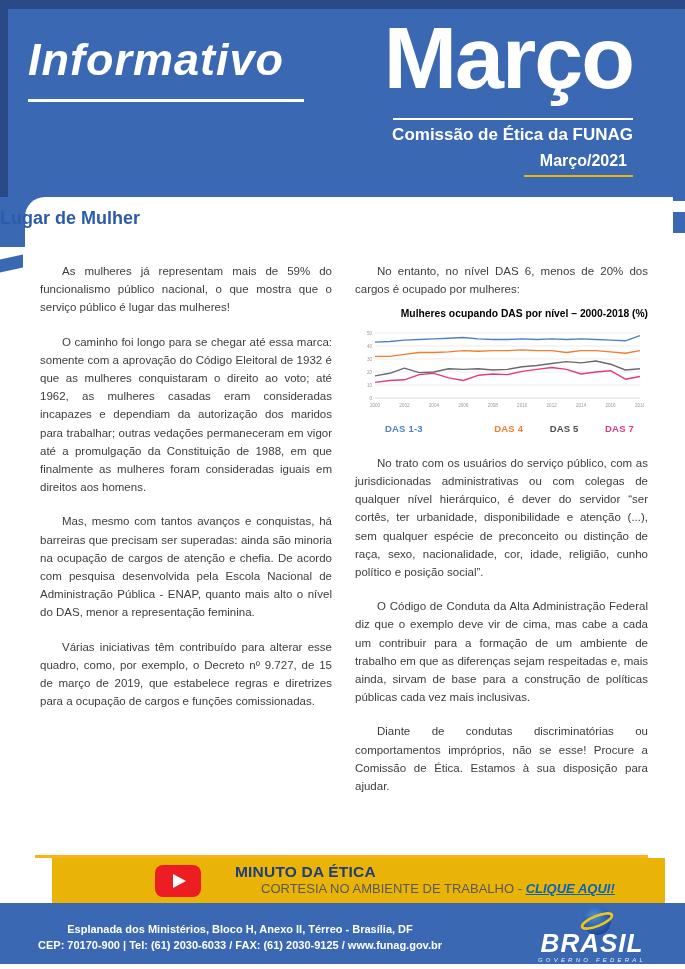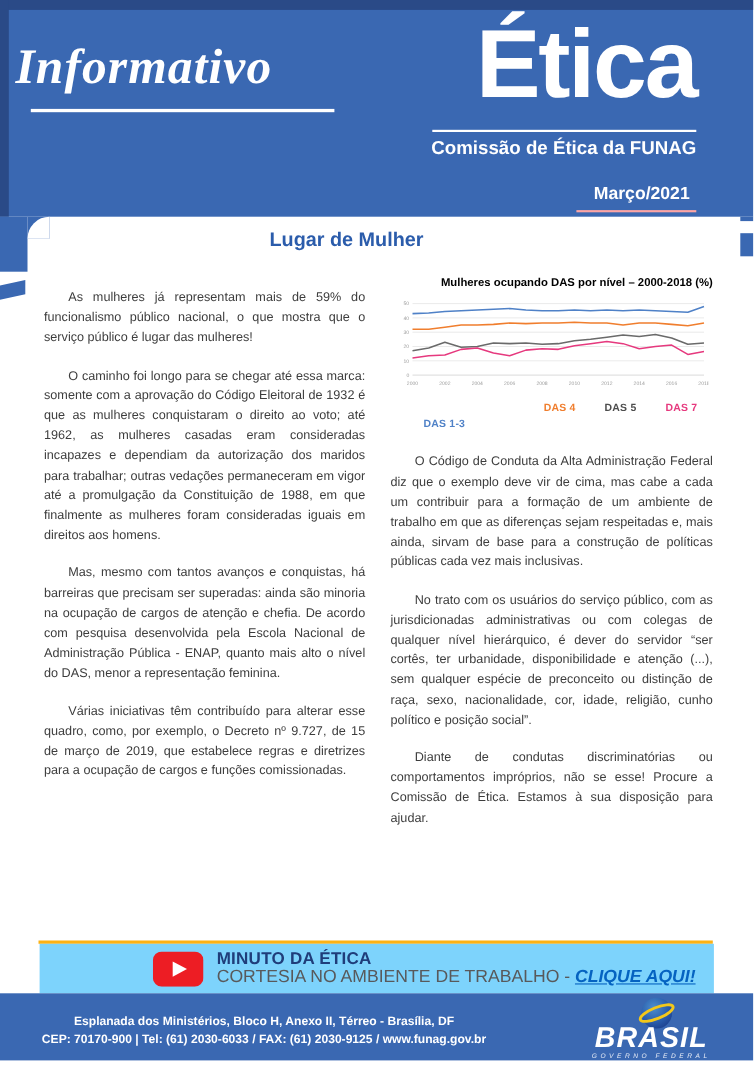--- a/index.html
+++ b/index.html
@@ -5,79 +5,79 @@
   html,body { margin:0; padding:0; background:#fff; }
   #page {
     position:relative; width:685px; height:969px; overflow:hidden;
     background:#ffffff; font-family:"Liberation Sans", sans-serif;
   }
   
   .header { position:absolute; left:0; top:0; width:685px; height:197px; background:#3a68b2; }
   .edge-top { position:absolute; left:0; top:0; width:685px; height:9px; background:#2a4a87; }
   .edge-left { position:absolute; left:0; top:0; width:8px; height:197px; background:#2a4a87; }
   .informativo {
-    position:absolute; left:14px; top:34px; color:#fff;
-    font-size:45px; font-weight:bold; font-style:italic; letter-spacing:1px; white-space:nowrap;font-family:Liberation Serif, serif;
+    position:absolute; left:28px; top:34px; color:#fff;
+    font-size:45px; font-weight:bold; font-style:italic; letter-spacing:1px; white-space:nowrap;
   }
   .informativo-underline { position:absolute; left:28px; top:99px; width:276px; height:3px; background:#fff; }
   .masthead-right { position:absolute; right:52px; top:2px; width:260px; text-align:right; color:#fff; }
   .etica-title { font-size:88px; font-weight:bold; letter-spacing:-2px; line-height:112px; }
   .etica-line { height:2px; background:#fff; width:240px; margin:4px 0 5px auto; }
   .masthead-sub { font-size:17px; font-weight:bold; white-space:nowrap; }
   .masthead-date-wrap { margin-top:7px; }
   .masthead-date { display:inline-block; font-size:16px; font-weight:bold;
-    border-bottom:2px solid #fca5a5; padding:0 6px 5px 16px;margin-top:16px; }
+    border-bottom:2px solid #eab308; padding:0 6px 5px 16px; }
   
   .band-left { position:absolute; left:0; top:197px; width:25px; height:50px; background:#3a68b2; }
   .corner { position:absolute; left:25px; top:197px; width:20px; height:20px; background:#3a68b2; }
   .corner::after { content:""; position:absolute; inset:0; background:#fff; border-top-left-radius:20px; }
   .notch-right { position:absolute; left:673px; top:197px; width:12px; height:4px; background:#3a68b2; }
   .tab-right { position:absolute; left:673px; top:212px; width:12px; height:21px; background:#3a68b2; }
   .deco-skew { position:absolute; left:0; top:257px; width:23px; height:13px; background:#3a68b2; transform:skewY(-12deg); }
   
-  .article-title { position:absolute; left:0; top:208px; width:630px; text-align:center;
+  .article-title { position:absolute; left:0; top:208px; width:630px; text-align:left;
     color:#2b5cab; font-size:18px; font-weight:bold; }
   .col { position:absolute; top:246px; font-size:11.5px; line-height:18.2px;
     color:#3d3d3d; text-align:justify; }
   .col p { margin:16px 0 7px 0; text-indent:22px; }
   .col-left  { left:40px;  width:292px; }
   .col-right { left:355px; width:293px; }
   
   .chart-title { font-size:10.3px; font-weight:bold; color:#000; margin:3px 0 2px 0;
     text-indent:0; text-align:right; white-space:nowrap; }
   .chart-wrap { margin:0 0 2px 4px; }
   #das-chart { display:block; }
   .chart-legend { display:flex; justify-content:space-between; padding:0 14px 0 26px; margin:0 0 8px 4px; }
   .chart-legend span { font-size:9.5px; font-weight:bold; letter-spacing:0.2px; }
   
   .yellow-line { position:absolute; left:35px; top:855px; width:613px; height:3px; background:#fcb216; }
-  .minuto { position:absolute; left:36px; top:858px; width:613px; height:45px;
-    display:flex; align-items:center; padding-left:103px; box-sizing:border-box; background:#7dd3fc; }
+  .minuto { position:absolute; left:52px; top:858px; width:613px; height:45px;
+    display:flex; align-items:center; padding-left:103px; box-sizing:border-box; background:#eab308;gap:22px; }
   .yt { flex:0 0 auto; margin-right:12px; cursor:pointer; }
   .minuto-title { color:#1f3d7a; font-weight:bold; font-size:15.5px; line-height:17px; letter-spacing:0.2px; }
-  .minuto-sub { color:#58595b; font-size:16px; line-height:18px; }
+  .minuto-sub { color:#58595b; font-size:13px; line-height:18px;margin-left:26px; }
   .minuto-link { color:#0563c1; font-weight:bold; font-style:italic; text-decoration:underline; cursor:pointer; }
   
   .footer { position:absolute; left:0; top:903px; width:685px; height:61px; background:#3a68b2; }
   .footer-address { position:absolute; left:25px; top:18px; width:430px; text-align:center;
     color:#fff; font-size:11px; font-weight:bold; line-height:16px; }
   .footer-logo { position:absolute; right:18px; top:2px; }
 </style>
 </head>
 <body>
 
 <div id="page">
 
   <div class="header">
     <div class="edge-top"></div>
     <div class="edge-left"></div>
     <div class="informativo">Informativo</div>
     <div class="informativo-underline"></div>
     <div class="masthead-right">
-      <div class="etica-title">Ética</div>
+      <div class="etica-title">Março</div>
       <div class="etica-line"></div>
       <div class="masthead-sub">Comissão de Ética da FUNAG</div>
       <div class="masthead-date-wrap">
         <span class="masthead-date">Março/2021</span>
       </div>
     </div>
   </div>
 
   <div class="band-left"></div>
   <div class="corner"></div>
@@ -88,20 +88,21 @@
   <div class="article-title">Lugar de Mulher</div>
 
   <div class="col col-left">
     <p>As mulheres já representam mais de 59% do funcionalismo público nacional, o que mostra que o serviço público é lugar das mulheres!</p>
     <p>O caminho foi longo para se chegar até essa marca: somente com a aprovação do Código Eleitoral de 1932 é que as mulheres conquistaram o direito ao voto; até 1962, as mulheres casadas eram consideradas incapazes e dependiam da autorização dos maridos para trabalhar; outras vedações permaneceram em vigor até a promulgação da Constituição de 1988, em que finalmente as mulheres foram consideradas iguais em direitos aos homens.</p>
     <p>Mas, mesmo com tantos avanços e conquistas, há barreiras que precisam ser superadas: ainda são minoria na ocupação de cargos de atenção e chefia. De acordo com pesquisa desenvolvida pela Escola Nacional de Administração Pública - ENAP, quanto mais alto o nível do DAS, menor a representação feminina.</p>
     <p>Várias iniciativas têm contribuído para alterar esse quadro, como, por exemplo, o Decreto nº 9.727, de 15 de março de 2019, que estabelece regras e diretrizes para a ocupação de cargos e funções comissionadas.</p>
   </div>
 
   <div class="col col-right">
+    <p>No entanto, no nível DAS 6, menos de 20% dos cargos é ocupado por mulheres:</p>
     <div class="chart-title">Mulheres ocupando DAS por nível – 2000-2018 (%)</div>
     <div class="chart-wrap">
       <svg id="das-chart" width="285" height="92" viewBox="0 0 285 92">
           <line x1="16" y1="72" x2="281" y2="72" stroke="#cfcfcf" stroke-width="0.7"></line>
           <text x="13" y="73.7" text-anchor="end" font-size="4.6" fill="#9a9a9a" font-family="Liberation Sans, sans-serif">0</text>
           <line x1="16" y1="59" x2="281" y2="59" stroke="#e4e4e4" stroke-width="0.7"></line>
           <text x="13" y="60.7" text-anchor="end" font-size="4.6" fill="#9a9a9a" font-family="Liberation Sans, sans-serif">10</text>
           <line x1="16" y1="46" x2="281" y2="46" stroke="#e4e4e4" stroke-width="0.7"></line>
           <text x="13" y="47.7" text-anchor="end" font-size="4.6" fill="#9a9a9a" font-family="Liberation Sans, sans-serif">20</text>
           <line x1="16" y1="33" x2="281" y2="33" stroke="#e4e4e4" stroke-width="0.7"></line>
@@ -120,27 +121,27 @@
           <text x="222.11111111111111" y="81" text-anchor="middle" font-size="4.6" fill="#9a9a9a" font-family="Liberation Sans, sans-serif">2014</text>
           <text x="251.55555555555554" y="81" text-anchor="middle" font-size="4.6" fill="#9a9a9a" font-family="Liberation Sans, sans-serif">2016</text>
           <text x="281" y="81" text-anchor="middle" font-size="4.6" fill="#9a9a9a" font-family="Liberation Sans, sans-serif">2018</text>
           <polyline points="16.0,16.1 30.7,15.5 45.4,14.1 60.2,13.5 74.9,12.9 89.6,12.2 104.3,11.5 119.1,12.9 133.8,13.5 148.5,13.5 163.2,12.9 177.9,13.5 192.7,12.9 207.4,13.5 222.1,12.9 236.8,13.5 251.6,14.1 266.3,14.8 281.0,9.6" fill="none" stroke="#4f81c7" stroke-width="1.4" stroke-linejoin="round"></polyline>
           <polyline points="16.0,30.4 30.7,30.4 45.4,28.4 60.2,26.5 74.9,26.5 89.6,25.9 104.3,24.6 119.1,25.2 133.8,24.6 148.5,24.6 163.2,23.9 177.9,24.6 192.7,24.6 207.4,26.5 222.1,24.6 236.8,24.6 251.6,25.9 266.3,27.2 281.0,24.6" fill="none" stroke="#f07e2e" stroke-width="1.4" stroke-linejoin="round"></polyline>
           <polyline points="16.0,49.9 30.7,47.3 45.4,42.1 60.2,46.6 74.9,46.0 89.6,42.8 104.3,43.4 119.1,42.8 133.8,44.0 148.5,43.4 163.2,40.8 177.9,39.5 192.7,37.5 207.4,35.6 222.1,36.9 236.8,35.0 251.6,38.2 266.3,44.0 281.0,42.8" fill="none" stroke="#6a6a6a" stroke-width="1.4" stroke-linejoin="round"></polyline>
           <polyline points="16.0,56.4 30.7,54.5 45.4,53.8 60.2,48.6 74.9,47.3 89.6,51.9 104.3,54.5 119.1,49.3 133.8,48.0 148.5,48.6 163.2,45.4 177.9,43.4 192.7,41.5 207.4,43.4 222.1,48.0 236.8,46.0 251.6,44.7 266.3,53.2 281.0,50.5" fill="none" stroke="#e6397e" stroke-width="1.4" stroke-linejoin="round"></polyline>
         </svg>
     </div>
     <div class="chart-legend" id="chart-legend">
-        <span style="color: rgb(79, 129, 199); margin-top: 14px;">DAS 1-3</span>
+        <span style="color: rgb(79, 129, 199);">DAS 1-3</span>
         <span style="color: rgb(240, 126, 46); margin-left: 45px;">DAS 4</span>
         <span style="color: rgb(77, 77, 77);">DAS 5</span>
         <span style="color: rgb(230, 57, 126);">DAS 7</span>
       </div>
+    <p>No trato com os usuários do serviço público, com as jurisdicionadas administrativas ou com colegas de qualquer nível hierárquico, é dever do servidor “ser cortês, ter urbanidade, disponibilidade e atenção (...), sem qualquer espécie de preconceito ou distinção de raça, sexo, nacionalidade, cor, idade, religião, cunho político e posição social”.</p>
     <p>O Código de Conduta da Alta Administração Federal diz que o exemplo deve vir de cima, mas cabe a cada um contribuir para a formação de um ambiente de trabalho em que as diferenças sejam respeitadas e, mais ainda, sirvam de base para a construção de políticas públicas cada vez mais inclusivas.</p>
-    <p>No trato com os usuários do serviço público, com as jurisdicionadas administrativas ou com colegas de qualquer nível hierárquico, é dever do servidor “ser cortês, ter urbanidade, disponibilidade e atenção (...), sem qualquer espécie de preconceito ou distinção de raça, sexo, nacionalidade, cor, idade, religião, cunho político e posição social”.</p>
     <p>Diante de condutas discriminatórias ou comportamentos impróprios, não se esse! Procure a Comissão de Ética. Estamos à sua disposição para ajudar.</p>
   </div>
 
   <div class="yellow-line"></div>
   <div class="minuto">
     <svg class="yt" width="46" height="32" viewBox="0 0 46 32">
       <rect x="0" y="0" width="46" height="32" rx="8" fill="#ed1d24"></rect>
       <polygon points="18,9 18,23 31,16" fill="#ffffff"></polygon>
     </svg>
     <div>

